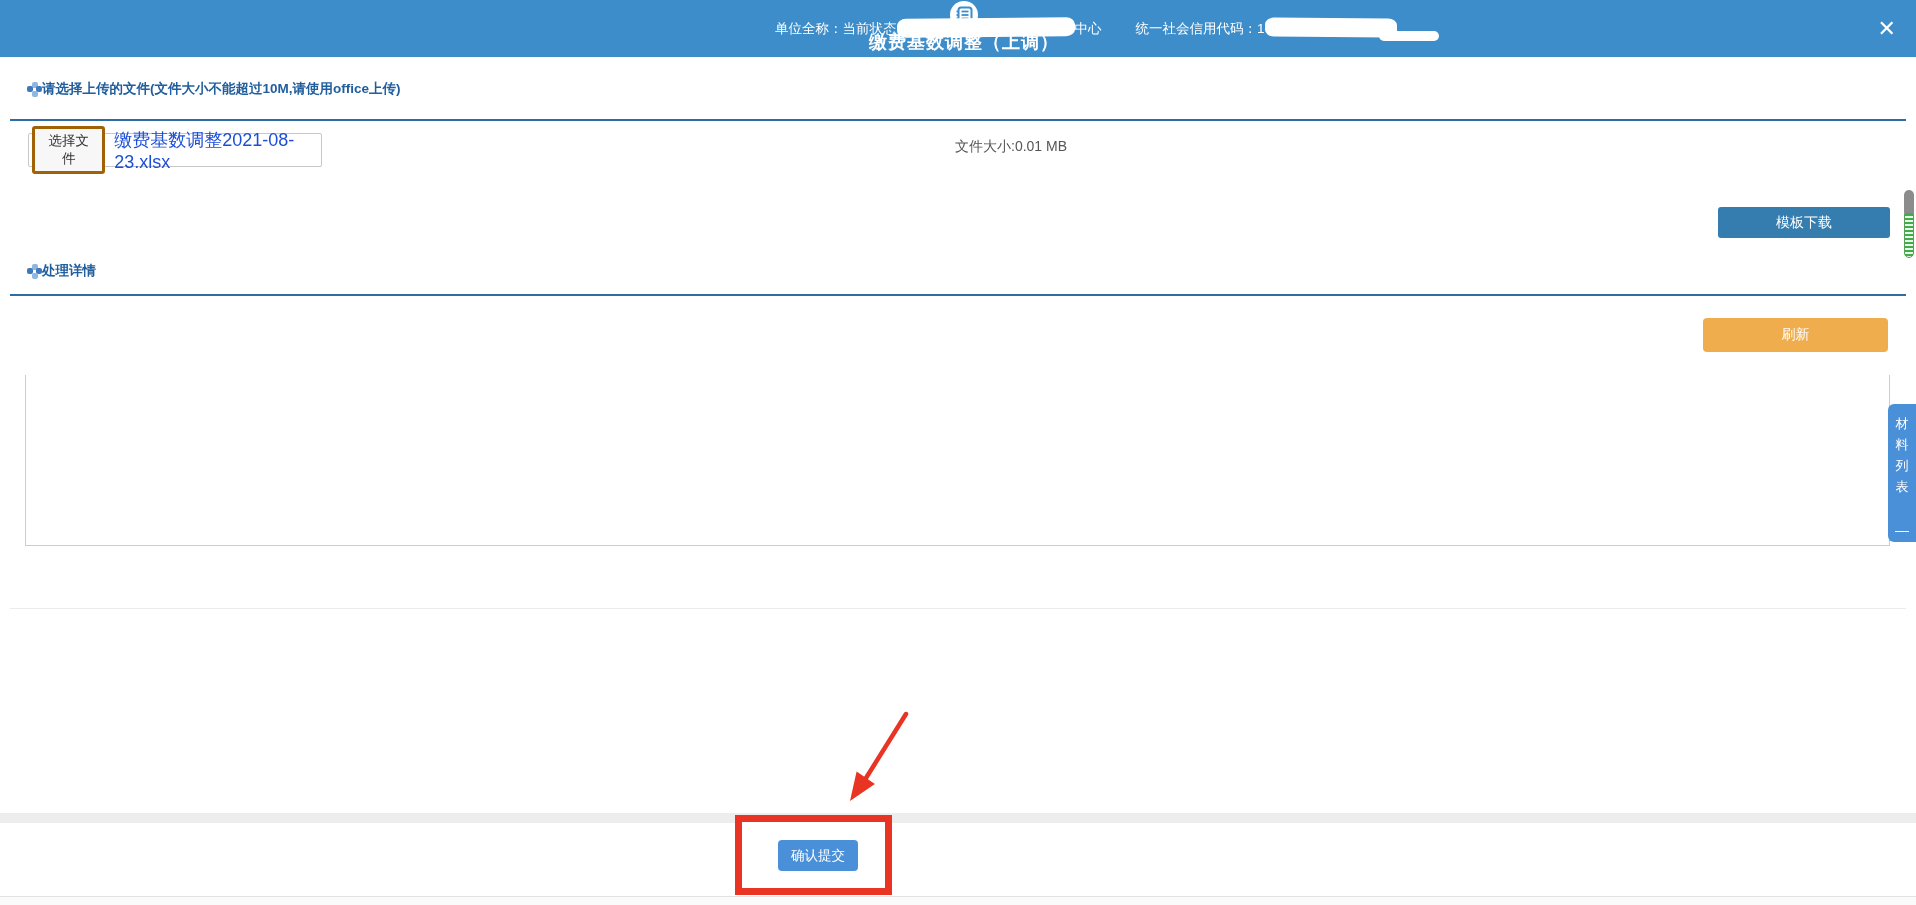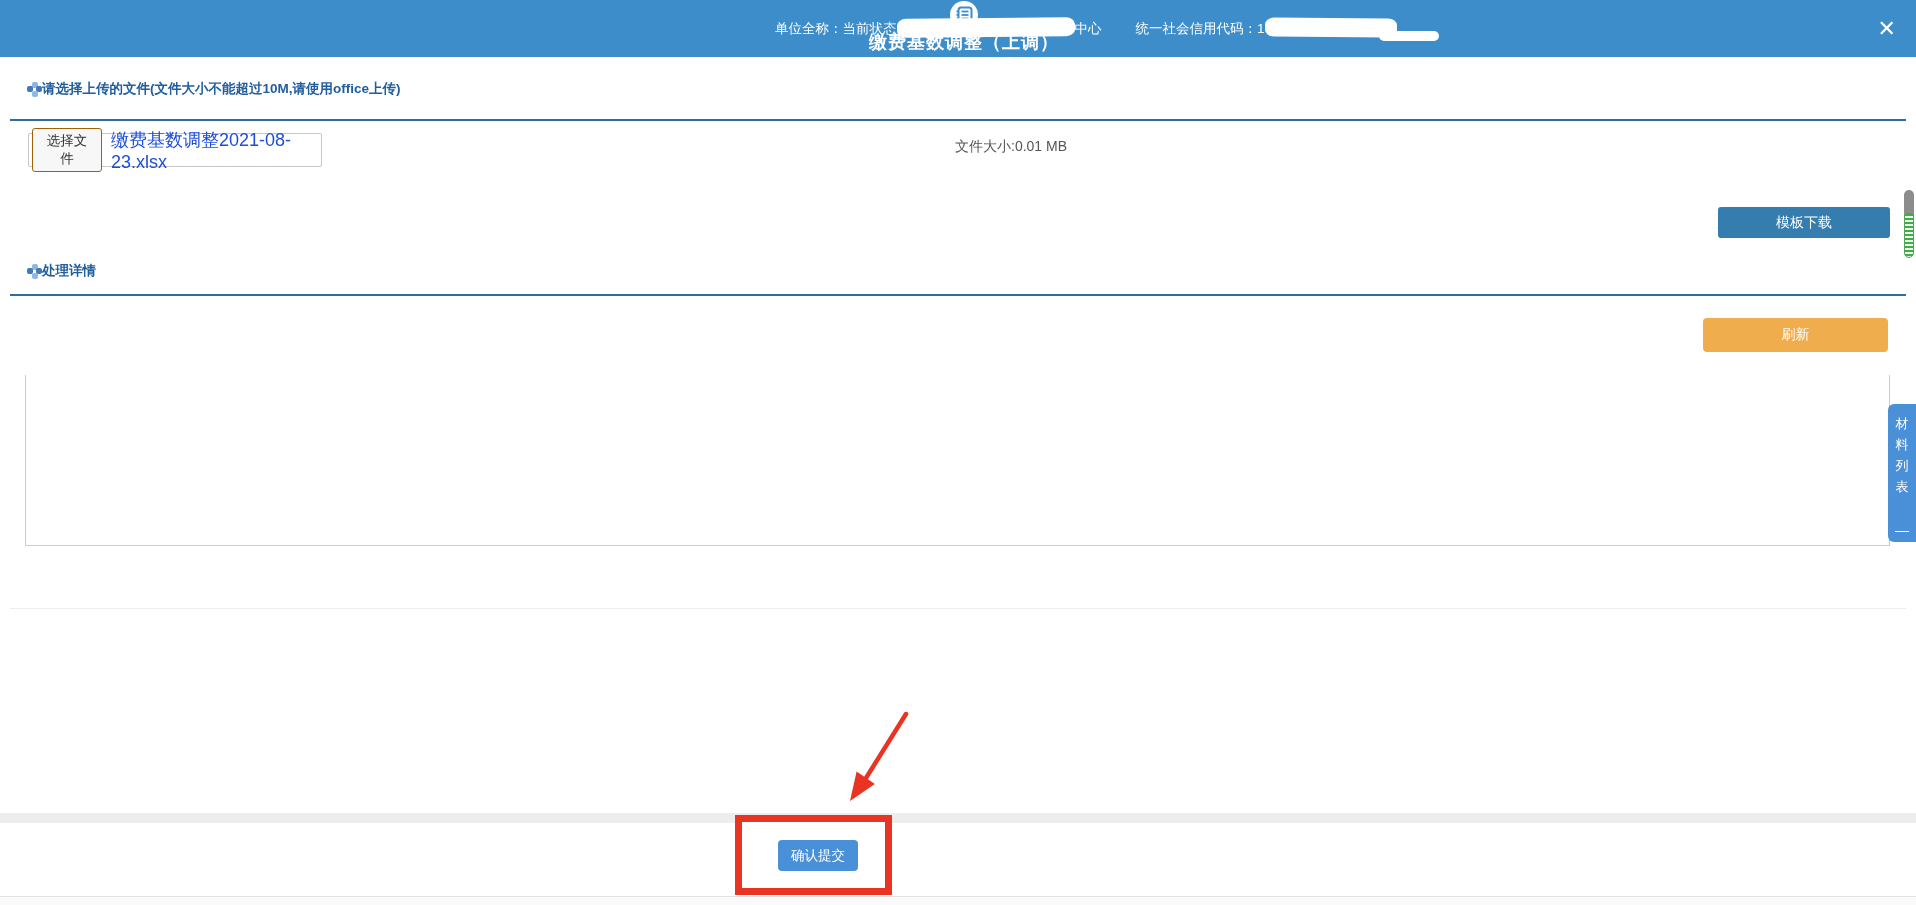--- a/index.html
+++ b/index.html
@@ -29,21 +29,21 @@
   .blue-line{position:absolute;left:10px;width:1896px;height:2px;background:#2e6da4;}
   .clover{position:relative;width:15px;height:15px;flex:0 0 auto;}
   .clover i{position:absolute;width:6px;height:6px;border-radius:2px;}
   .clover i.a{left:4.5px;top:0;background:#8fb7e0;}
   .clover i.b{left:0;top:4.5px;background:#3e79bc;}
   .clover i.c{left:9px;top:4.5px;background:#3e79bc;}
   .clover i.d{left:4.5px;top:9px;background:#8fb7e0;}
   
   .file-control{position:absolute;left:28px;top:133px;width:292px;height:32px;
     border:1px solid #c8c8c8;border-radius:2px;display:flex;align-items:center;background:#fff;cursor:pointer;}
-  .choose-btn{margin-left:3px;border:1px solid #a16207;background:#f7f7f7;border-radius:3px;
+  .choose-btn{margin-left:3px;border:3px solid #a16207;background:#f7f7f7;border-radius:3px;
     font-size:13.5px;color:#333;padding:3px 10px;cursor:pointer;font-family:inherit;}
   .file-name{margin-left:9px;font-size:18px;color:#1d4ed8;}
   .file-size{position:absolute;left:955px;top:138px;font-size:14px;color:#555;}
   .btn{display:flex;align-items:center;justify-content:center;color:#fff;cursor:pointer;
     font-size:14px;border:none;font-family:inherit;}
   .tpl-btn{position:absolute;left:1718px;top:207px;width:172px;height:31px;background:#357dae;border-radius:3px;}
   .refresh-btn{position:absolute;left:1703px;top:318px;width:185px;height:34px;background:#f0ad4e;border-radius:4px;}
   
   .scrollbar{position:absolute;left:1904px;top:190px;width:10px;height:68px;cursor:pointer;}
   .scroll-cap{width:10px;height:23px;background:#8c8c8c;border-radius:5px 5px 0 0;}

